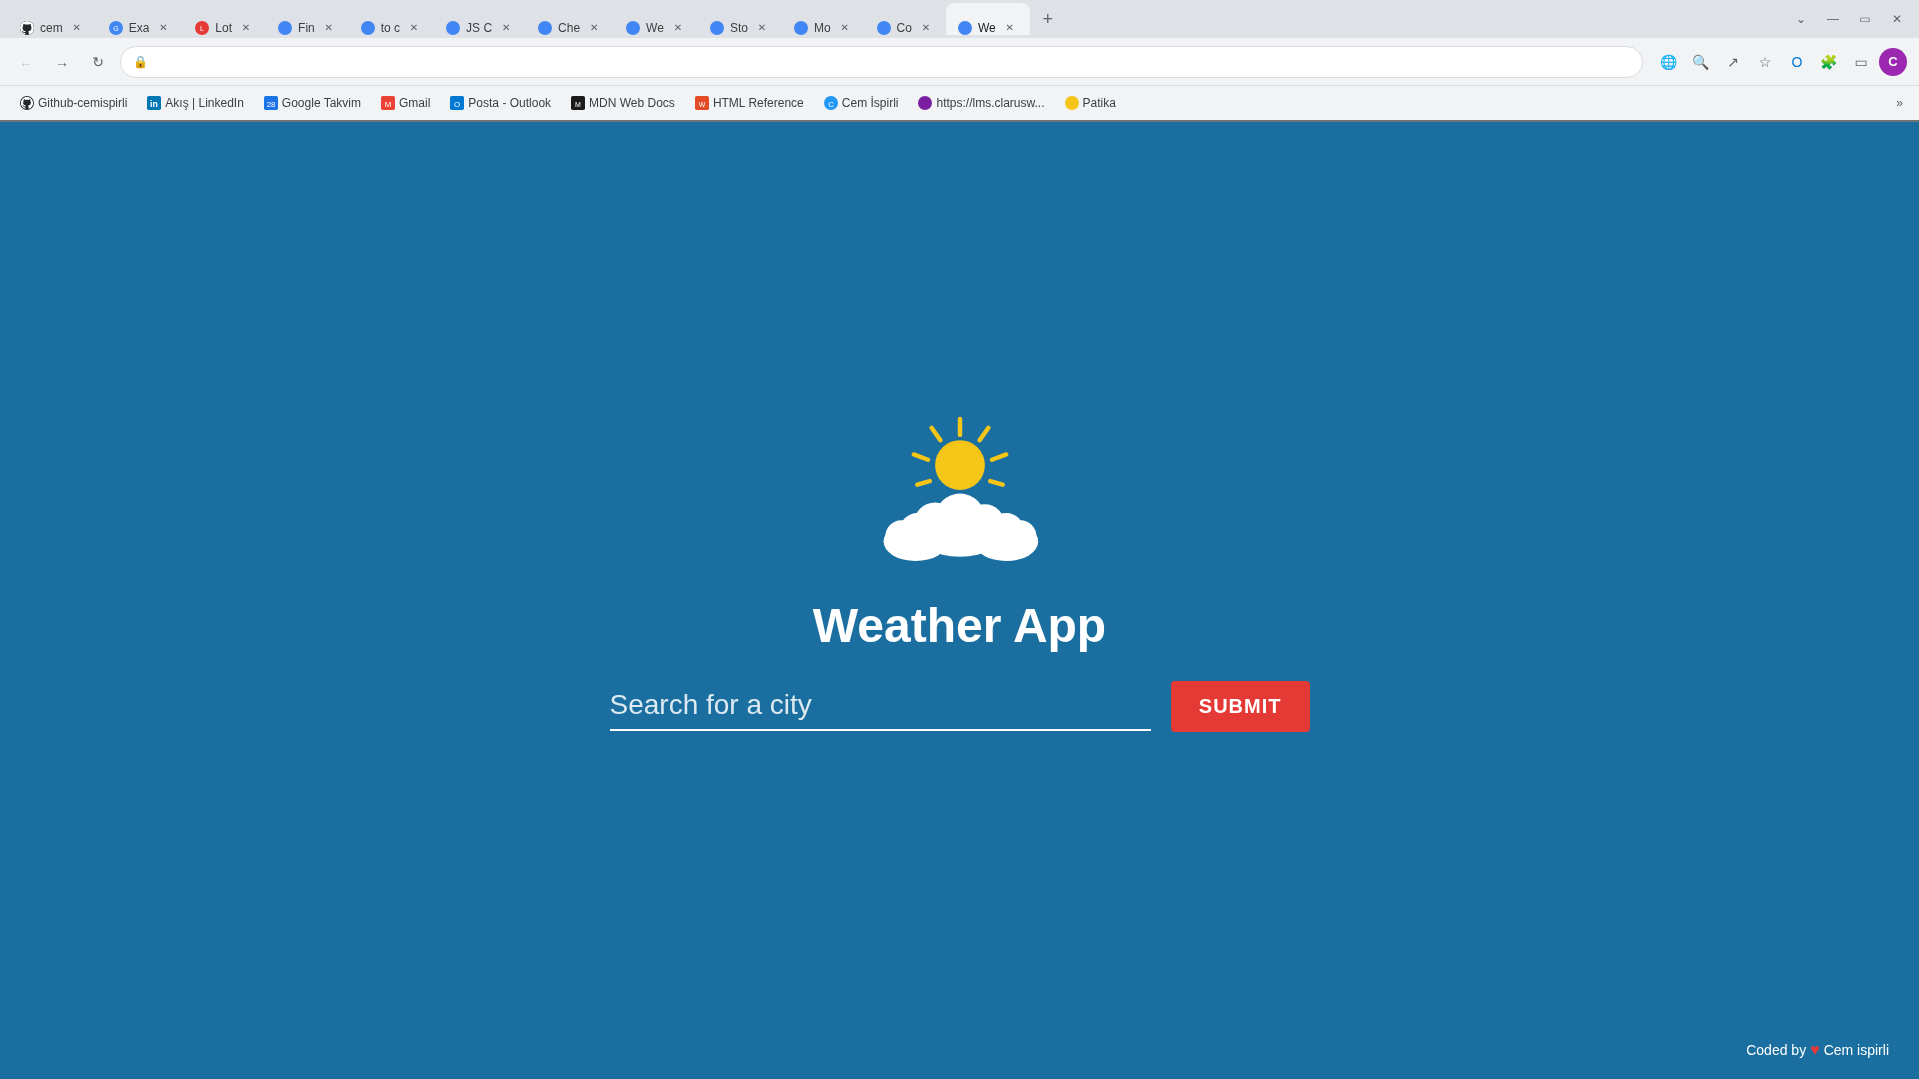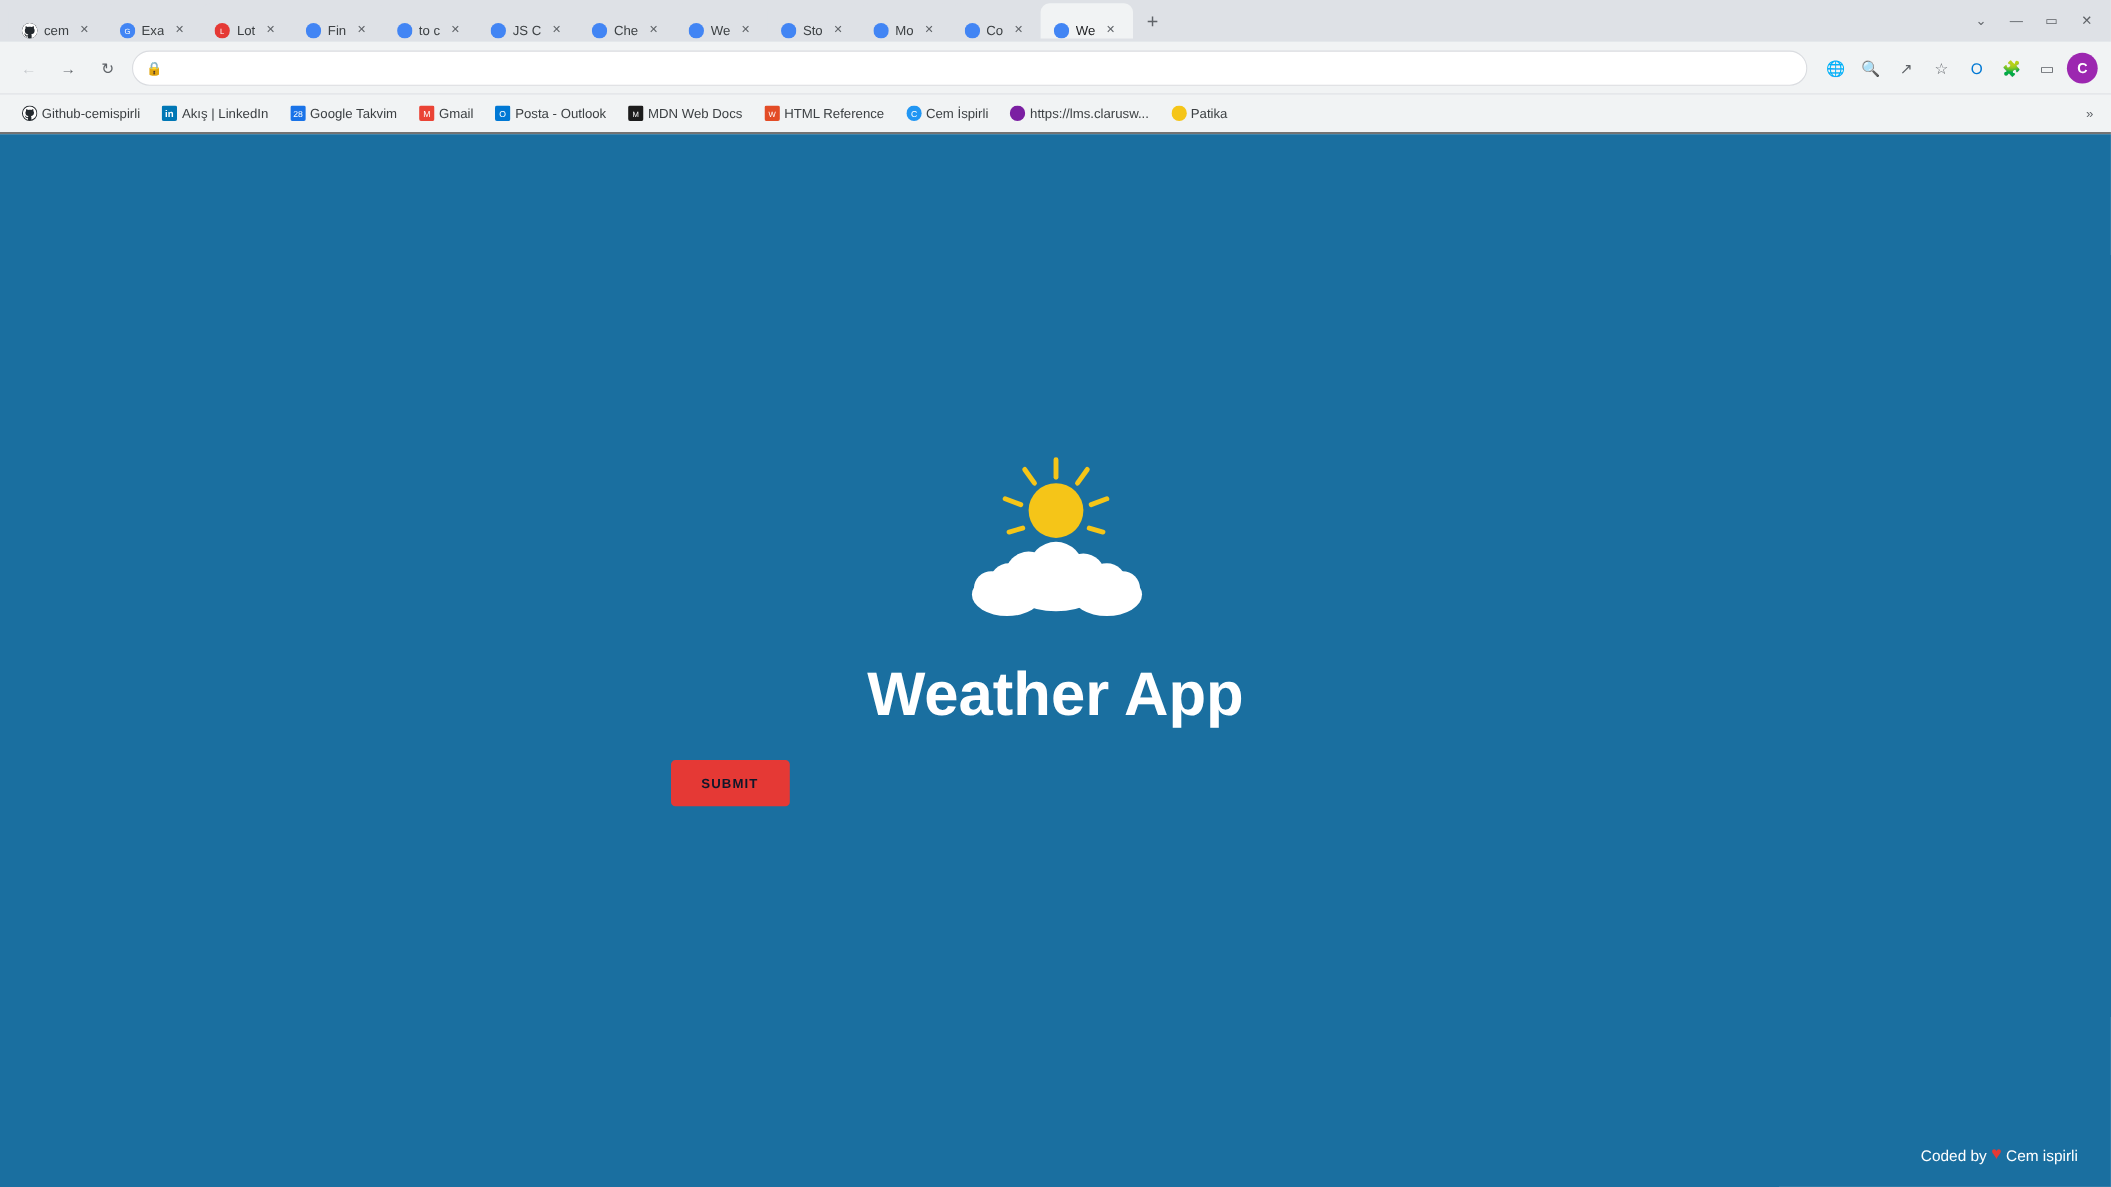--- a/index.html
+++ b/index.html
@@ -113,21 +113,21 @@
     }
 
     
     .weather-icon-container {
       margin-bottom: 24px;
     }
 
     
     .app-title {
       color: #fff;
-      font-size: 56px;
+      font-size: 48px;
       font-weight: bold;
       margin-bottom: 28px;
     }
 
     
     .search-area {
       display: flex;
       align-items: center;
       gap: 20px;
       width: 700px;
@@ -138,25 +138,25 @@
       border: none;
       border-bottom: 2px solid #fff;
       color: #fff;
       font-size: 28px;
       padding: 8px 0;
       outline: none;
     }
     .search-input::placeholder { color: rgba(255,255,255,0.85); }
     .submit-btn {
       background: #e53935;
-      color: #0f172a;
+      color: #ffffff;
       border: none;
       border-radius: 4px;
       padding: 14px 28px;
-      font-size: 12px;
+      font-size: 20px;
       font-weight: bold;
       cursor: pointer;
       letter-spacing: 1px;
     }
 
     
     .footer {
       position: absolute;
       bottom: 20px;
       right: 30px;
@@ -418,20 +418,21 @@
       <ellipse cx="152" cy="148" rx="36" ry="22" fill="white"></ellipse>
       <circle cx="138" cy="142" r="16" fill="white"></circle>
       <circle cx="152" cy="136" r="20" fill="white"></circle>
       <circle cx="168" cy="142" r="18" fill="white"></circle>
     </svg>
   </div>
 
   <h1 class="app-title">Weather App</h1>
 
   <div class="search-area">
+    <input class="search-input" type="text" placeholder="Search for a city" style="">
     <button class="submit-btn">SUBMIT</button>
   </div>
 
   <div class="footer">
     <span>Coded by</span>
     <span class="heart">♥</span>
     <span>Cem ispirli</span>
   </div>
 </div>
 

